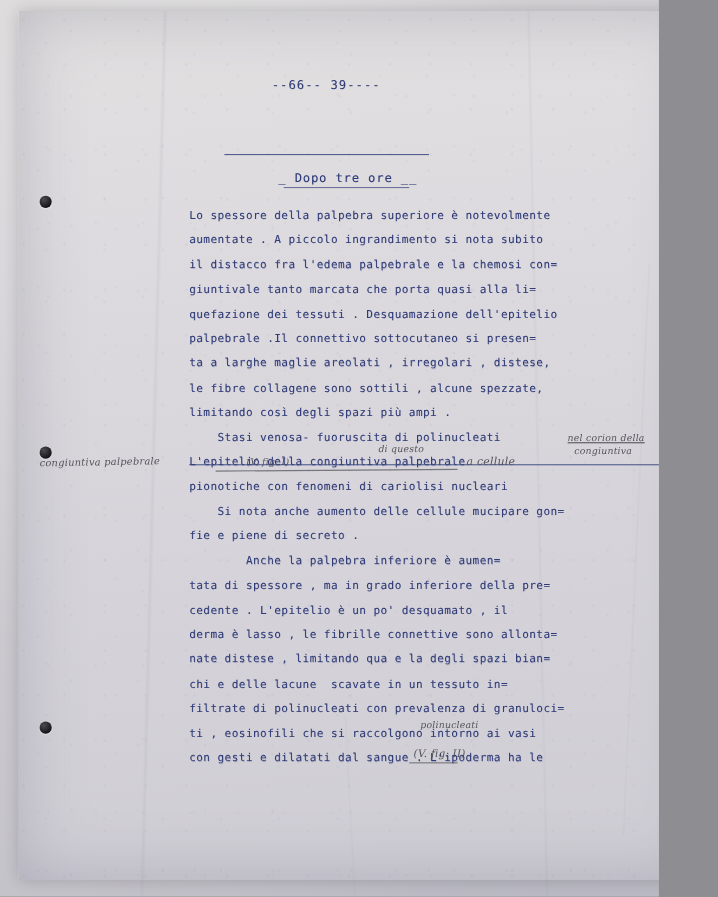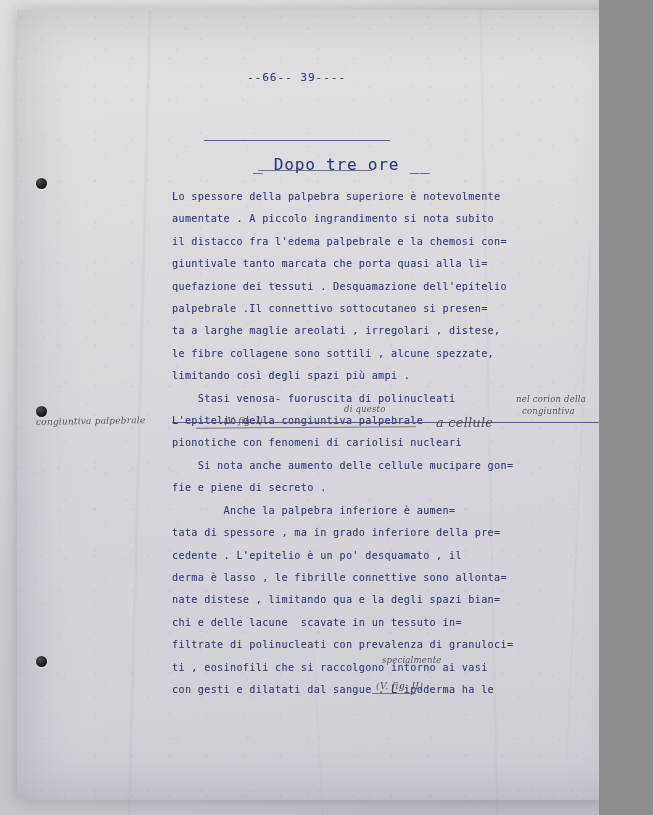--- a/index.html
+++ b/index.html
@@ -99,21 +99,21 @@
     white-space: pre;
   }
   #title-rule {
     position: absolute;
     left: 204px; top: 140px;
     width: 186px; height: 1px;
     background: #3a4680;
     opacity: .85;
   }
 
-  #subtitle { left: 253px; top: 155px; font-size: 16px; letter-spacing: 0.8px; }
+  #subtitle { left: 253px; top: 155px; font-size: 11px; letter-spacing: 0.8px; }
   #subtitle-rule {
     position: absolute;
     left: 258px; top: 170px;
     width: 114px; height: 1px;
     background: #3a4680;
     opacity: .7;
   }
 
   #body {
     position: absolute;
@@ -149,25 +149,25 @@
     color: #4a4a52;
     font-family: "DejaVu Serif", serif;
     font-style: italic;
     font-size: 9px;
     letter-spacing: 0.2px;
     white-space: pre;
     opacity: .92;
   }
 
   #hand-margin-left { left: 36px; top: 416px; transform: rotate(-1deg); }
-  #hand-corion { left: 516px; top: 394px; font-size: 8.5px; }
+  #hand-corion { left: 516px; top: 394px; font-size: 8.5px; text-decoration: underline; }
   #hand-corion2 { left: 522px; top: 406px; font-size: 8.5px; }
   #hand-diquesto { left: 344px; top: 404px; font-size: 8.5px; }
   #hand-fig1 { left: 224px; top: 416px; font-size: 8.5px; }
-  #hand-acellule { left: 424px; top: 415px; font-size: 13px; margin-left: 12px; }
+  #hand-acellule { left: 424px; top: 415px; font-size: 10px; }
   #hand-special { left: 382px; top: 655px; font-size: 8.5px; }
   #hand-fig2 { left: 376px; top: 680px; font-size: 9.5px; }
 
   .hand-underline {
     position: absolute;
     height: 1px;
     background: #55555d;
     opacity: .75;
   }
   #hl1 { left: 196px; top: 427px; width: 220px; transform: rotate(-0.4deg); }
@@ -210,19 +210,19 @@
   <div id="subtitle-rule"></div>
 
   <div id="body"><div class="body-line">Lo spessore della palpebra superiore è notevolmente</div><div class="body-line">aumentate . A piccolo ingrandimento si nota subito</div><div class="body-line">il distacco fra l'edema palpebrale e la chemosi con=</div><div class="body-line">giuntivale tanto marcata che porta quasi alla li=</div><div class="body-line">quefazione dei tessuti . Desquamazione dell'epitelio</div><div class="body-line">palpebrale .Il connettivo sottocutaneo si presen=</div><div class="body-line">ta a larghe maglie areolati , irregolari , distese,</div><div class="body-line">le fibre collagene sono sottili , alcune spezzate,</div><div class="body-line">limitando così degli spazi più ampi .</div><div class="body-line">    Stasi venosa- fuoruscita di polinucleati</div><div class="body-line struck">L'epitelio della congiuntiva palpebrale</div><div class="body-line">pionotiche con fenomeni di cariolisi nucleari</div><div class="body-line">    Si nota anche aumento delle cellule mucipare gon=</div><div class="body-line">fie e piene di secreto .</div><div class="body-line">        Anche la palpebra inferiore è aumen=</div><div class="body-line">tata di spessore , ma in grado inferiore della pre=</div><div class="body-line">cedente . L'epitelio è un po' desquamato , il</div><div class="body-line">derma è lasso , le fibrille connettive sono allonta=</div><div class="body-line">nate distese , limitando qua e la degli spazi bian=</div><div class="body-line">chi e delle lacune  scavate in un tessuto in=</div><div class="body-line">filtrate di polinucleati con prevalenza di granuloci=</div><div class="body-line">ti , eosinofili che si raccolgono intorno ai vasi</div><div class="body-line">con gesti e dilatati dal sangue . L'ipoderma ha le</div></div>
 
   <div class="hand" id="hand-margin-left">congiuntiva palpebrale</div>
   <div class="hand" id="hand-fig1">(V. fig. I)</div>
   <div class="hand" id="hand-diquesto">di questo</div>
   <div class="hand" id="hand-corion">nel corion della</div>
   <div class="hand" id="hand-corion2">congiuntiva</div>
   <div class="hand" id="hand-acellule">a cellule</div>
-  <div class="hand" id="hand-special">specialmente</div>
+  <div class="hand" id="hand-special">polinucleati</div>
   <div class="hand" id="hand-fig2">(V. fig. II)</div>
 
   <div class="hand-underline" id="hl1"></div>
   <div class="hand-underline" id="hl2"></div>
 
 </div>
 
 </body></html>

